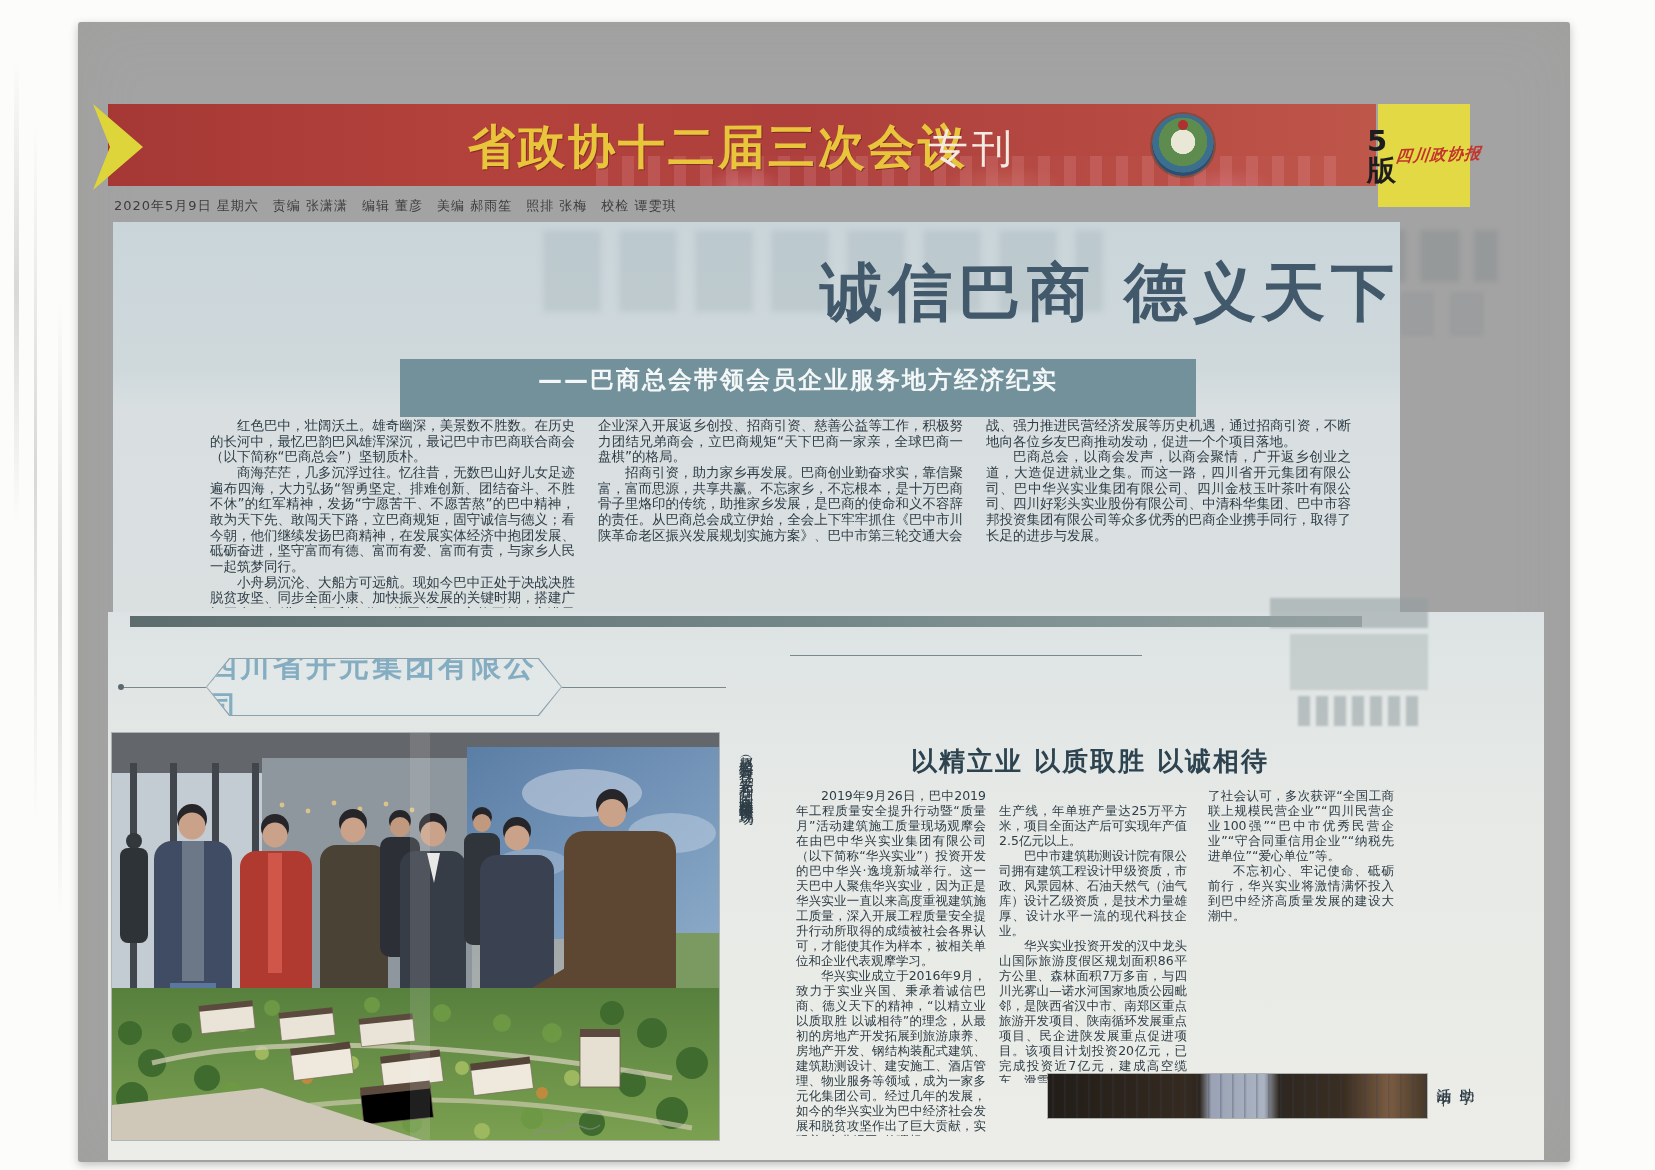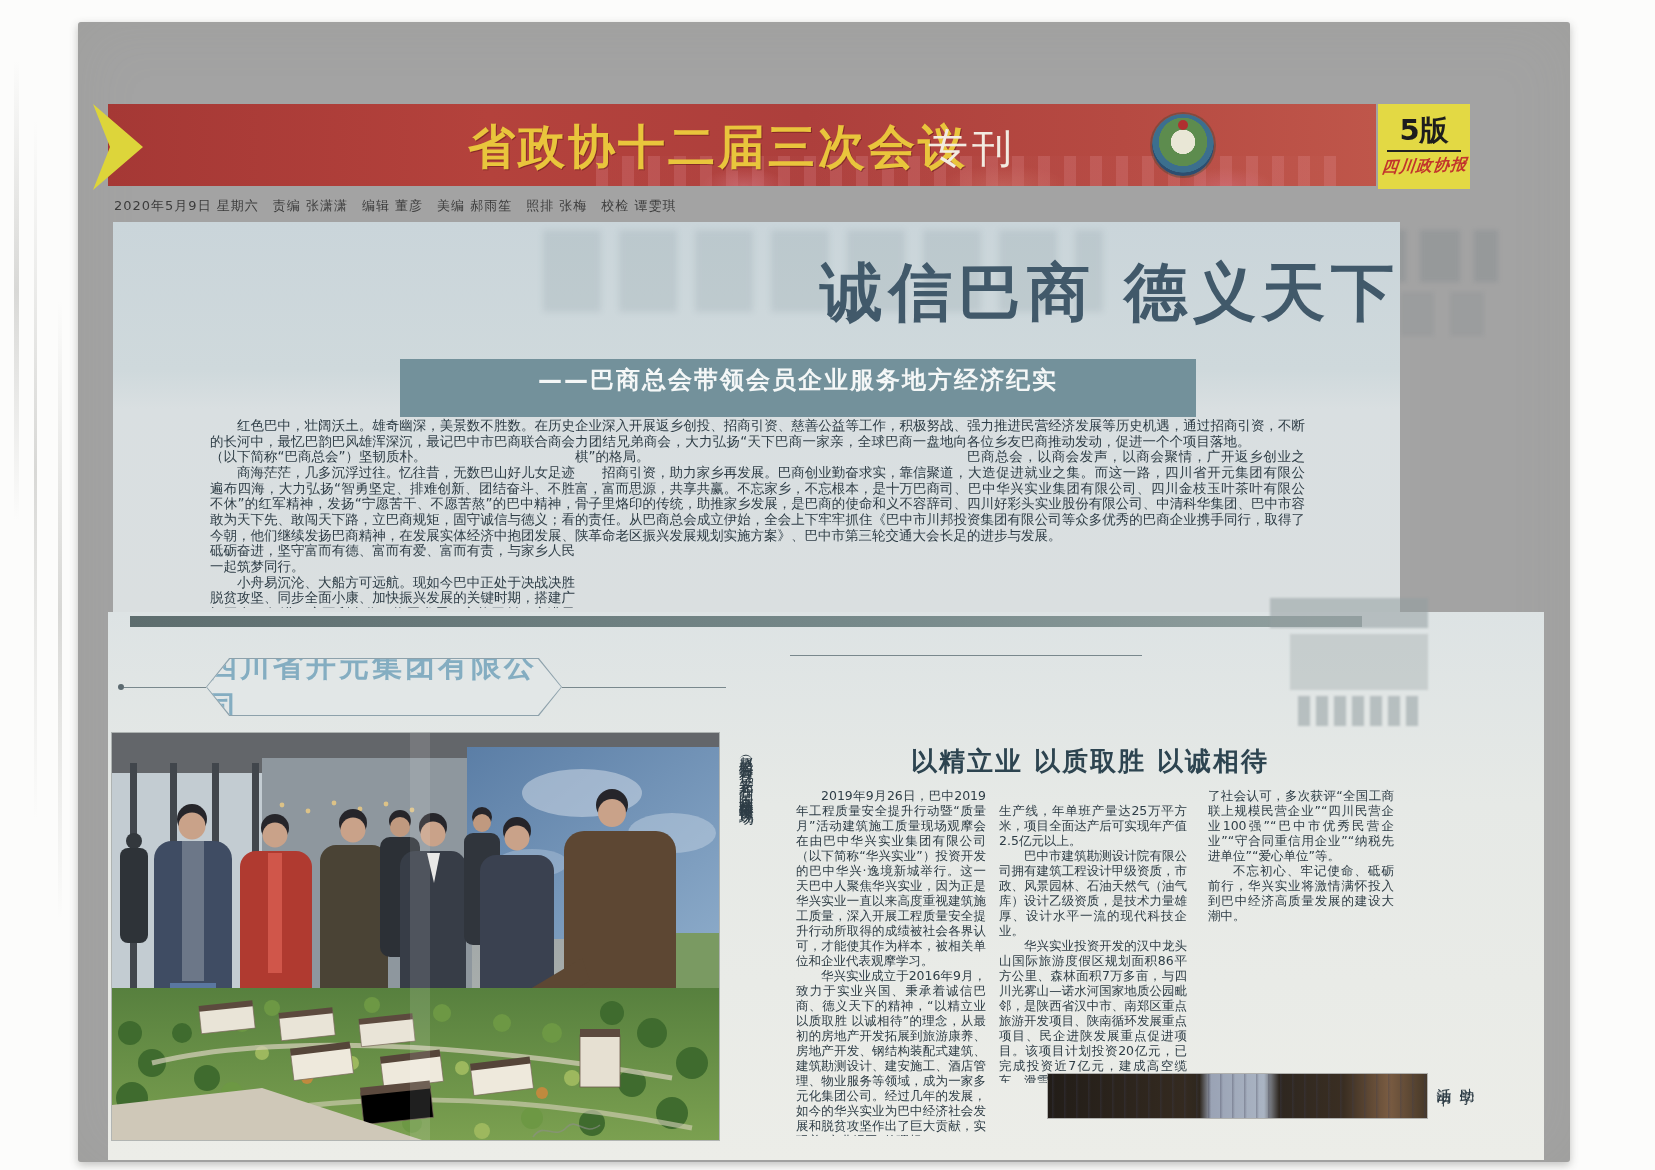--- a/index.html
+++ b/index.html
@@ -20,22 +20,22 @@
           background:
             radial-gradient(60px 26px at 20% 100%,rgba(235,160,180,.55),rgba(235,160,180,0) 70%),
             radial-gradient(90px 30px at 55% 100%,rgba(225,150,140,.5),rgba(225,150,140,0) 70%),
             radial-gradient(70px 26px at 85% 100%,rgba(230,140,170,.5),rgba(230,140,170,0) 70%),
             repeating-linear-gradient(90deg,rgba(240,170,180,.35) 0 12px,rgba(240,170,180,.05) 12px 26px);}
   .emblem{position:absolute;left:1044px;top:10px;width:62px;height:62px;border-radius:50%;
           background:radial-gradient(circle at 50% 45%,#e9e7d6 0 26%,#5d8c4e 27% 52%,#3c6f8e 53% 66%,#2c4e70 67% 100%);
           box-shadow:0 0 0 2px rgba(40,70,50,.35);}
   .emblem::after{content:"";position:absolute;left:26px;top:6px;width:10px;height:10px;border-radius:50%;background:#b03030;}
   
-  .page-badge{position:absolute;left:1300px;top:82px;width:92px;height:85px;background:#e3d944;
-          display:flex;flex-direction:column;align-items:center;justify-content:center;}
+  .page-badge{position:absolute;left:1300px;top:82px;width:92px;height:103px;background:#e3d944;
+          display:flex;flex-direction:row;align-items:center;justify-content:center;}
   .page-num{font-size:29px;font-weight:700;color:#1d1d1d;line-height:1.0;}
   .badge-rule{width:74px;height:2px;background:#222;margin:5px 0 4px 0;}
   .paper-name{font-size:16px;font-weight:800;color:#c2342c;font-style:italic;transform:skewX(-8deg) rotate(-2deg);letter-spacing:1px;white-space:nowrap;}
   .dateline{position:absolute;left:36px;top:175px;font-size:13px;color:#3c3c3c;letter-spacing:1px;white-space:nowrap;}
   
   .ghost{position:absolute;pointer-events:none;}
   .ghost-a{left:1072px;top:208px;width:348px;height:52px;filter:blur(2px);
      background:repeating-linear-gradient(90deg,rgba(96,112,120,.18) 0 40px,transparent 40px 54px);}
   .ghost-b{left:1072px;top:270px;width:348px;height:44px;filter:blur(2px);
      background:repeating-linear-gradient(90deg,rgba(96,112,120,.11) 0 34px,transparent 34px 50px);}
@@ -45,21 +45,21 @@
      background:repeating-linear-gradient(90deg,rgba(140,152,155,.5) 0 12px,transparent 12px 18px);}
   .ghost-headline{position:absolute;left:430px;top:8px;width:560px;height:82px;filter:blur(3px);opacity:.5;
      background:repeating-linear-gradient(90deg,rgba(70,95,105,.22) 0 58px,transparent 58px 76px);}
   
   .main-panel{position:absolute;left:35px;top:200px;width:1287px;height:390px;
      background:linear-gradient(180deg,#cad5da 0%,#cfd9dc 38%,#d9dfe1 48%,#dadfe0 100%);}
   .headline{position:absolute;left:0;right:0;top:28px;margin:0;text-align:right;
      font-size:63px;font-weight:800;color:#41596a;letter-spacing:6px;}
   .subtitle-bar{position:absolute;left:287px;top:137px;width:796px;height:58px;background:#73919b;
      color:#f4f7f7;font-size:24px;font-weight:600;text-align:center;line-height:42px;letter-spacing:2px;}
-  .cols{position:absolute;left:97px;top:196px;display:flex;}
+  .cols{position:absolute;left:97px;top:196px;display:flex;gap:23px;}
   .col{width:365px;height:190px;overflow:hidden;font-size:13.5px;line-height:1.16;color:#2e3d46;text-align:justify;}
   .col p{margin:0;text-indent:2em;}
   .col p.cont{text-indent:0;}
   
   .band{position:absolute;left:30px;top:590px;width:1436px;height:548px;
      background:linear-gradient(180deg,#dde3e4 0%,#e6e9e6 35%,#ecede8 100%);}
   .divider-bar{position:absolute;left:52px;top:594px;width:1232px;height:11px;
      background:linear-gradient(90deg,#5d6d6e,#76898a 60%,#93a1a0);}
   .sec-header{position:absolute;display:flex;align-items:center;}
   .sec-header .lead-dot{width:6px;height:6px;border-radius:50%;background:#5c6a70;}
@@ -124,21 +124,21 @@
       <div class="ghost-headline"></div>
       <h1 class="headline">诚信巴商 德义天下</h1>
       <div class="subtitle-bar">——巴商总会带领会员企业服务地方经济纪实</div>
       <div class="cols">
         <div class="col">
           <p>红色巴中，壮阔沃土。雄奇幽深，美景数不胜数。在历史的长河中，最忆巴韵巴风雄浑深沉，最记巴中市巴商联合商会（以下简称“巴商总会”）坚韧质朴。</p>
           <p>商海茫茫，几多沉浮过往。忆往昔，无数巴山好儿女足迹遍布四海，大力弘扬“智勇坚定、排难创新、团结奋斗、不胜不休”的红军精神，发扬“宁愿苦干、不愿苦熬”的巴中精神，敢为天下先、敢闯天下路，立巴商规矩，固守诚信与德义；看今朝，他们继续发扬巴商精神，在发展实体经济中抱团发展、砥砺奋进，坚守富而有德、富而有爱、富而有责，与家乡人民一起筑梦同行。</p>
           <p>小舟易沉沦、大船方可远航。现如今巴中正处于决战决胜脱贫攻坚、同步全面小康、加快振兴发展的关键时期，搭建广阔平台，促进巴商互利合作、抱团发展，方能开创巴商满天下、携手创伟业的新格局。基于这样的愿景，2018年10月，巴商总会在巴中市成立，十万巴商有了温馨家园。巴商总会积极组织巴商</p>
         </div>
         <div class="col">
-          <p class="cont">企业深入开展返乡创投、招商引资、慈善公益等工作，积极努力团结兄弟商会，大力弘扬“天下巴商一家亲，全球巴商一盘棋”的格局。</p>
+          <p class="cont">企业深入开展返乡创投、招商引资、慈善公益等工作，积极努力团结兄弟商会，立巴商规矩“天下巴商一家亲，全球巴商一盘棋”的格局。</p>
           <p>招商引资，助力家乡再发展。巴商创业勤奋求实，靠信聚富，富而思源，共享共赢。不忘家乡，不忘根本，是十万巴商骨子里烙印的传统，助推家乡发展，是巴商的使命和义不容辞的责任。从巴商总会成立伊始，全会上下牢牢抓住《巴中市川陕革命老区振兴发展规划实施方案》、巴中市第三轮交通大会</p>
         </div>
         <div class="col">
           <p class="cont">战、强力推进民营经济发展等历史机遇，通过招商引资，不断地向各位乡友巴商推动发动，促进一个个项目落地。</p>
           <p>巴商总会，以商会发声，以商会聚情，广开返乡创业之道，大造促进就业之集。而这一路，四川省开元集团有限公司、巴中华兴实业集团有限公司、四川金枝玉叶茶叶有限公司、四川好彩头实业股份有限公司、中清科华集团、巴中市容邦投资集团有限公司等众多优秀的巴商企业携手同行，取得了长足的进步与发展。</p>
         </div>
       </div>
     </div>
 
     <div class="band"></div>

